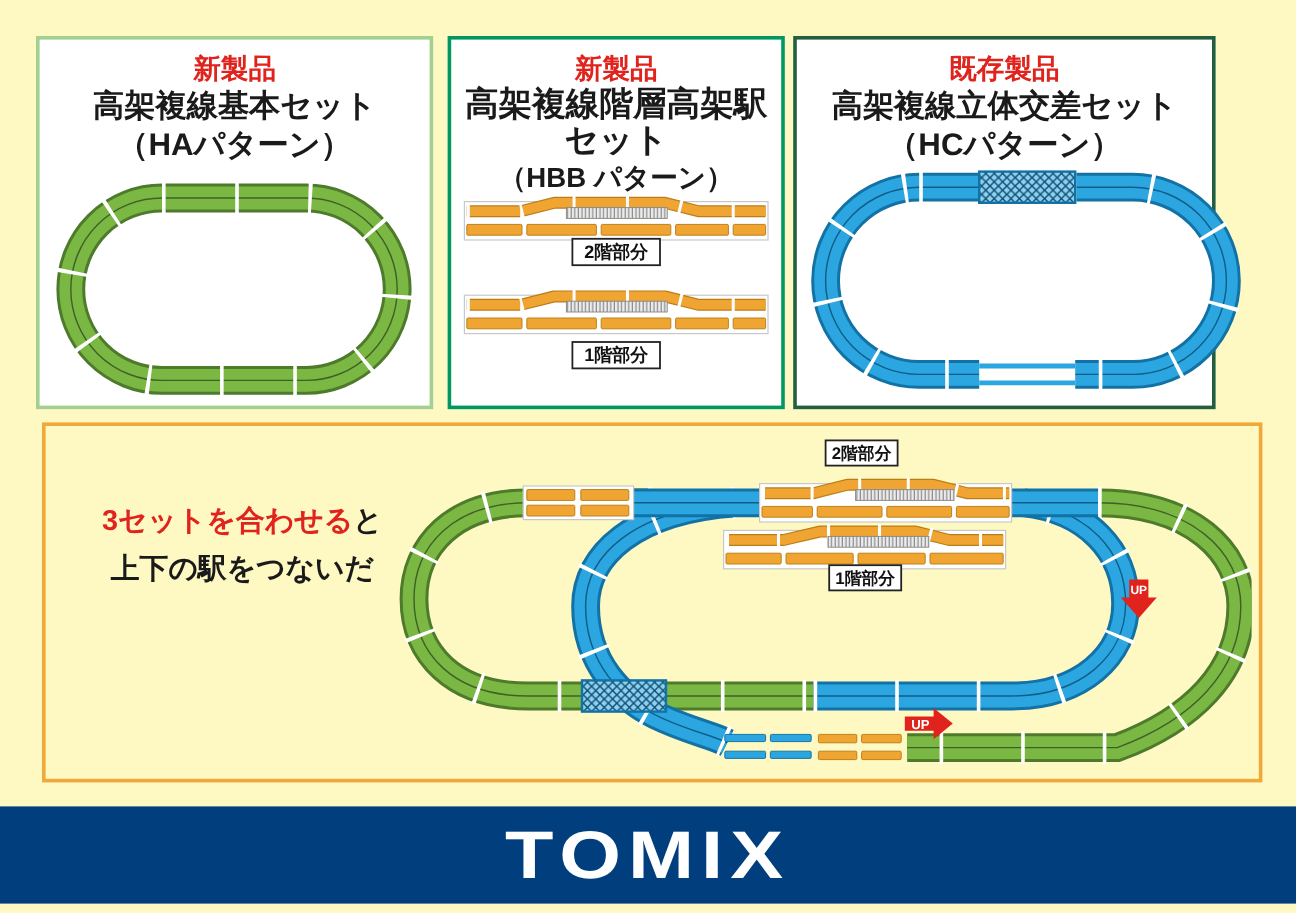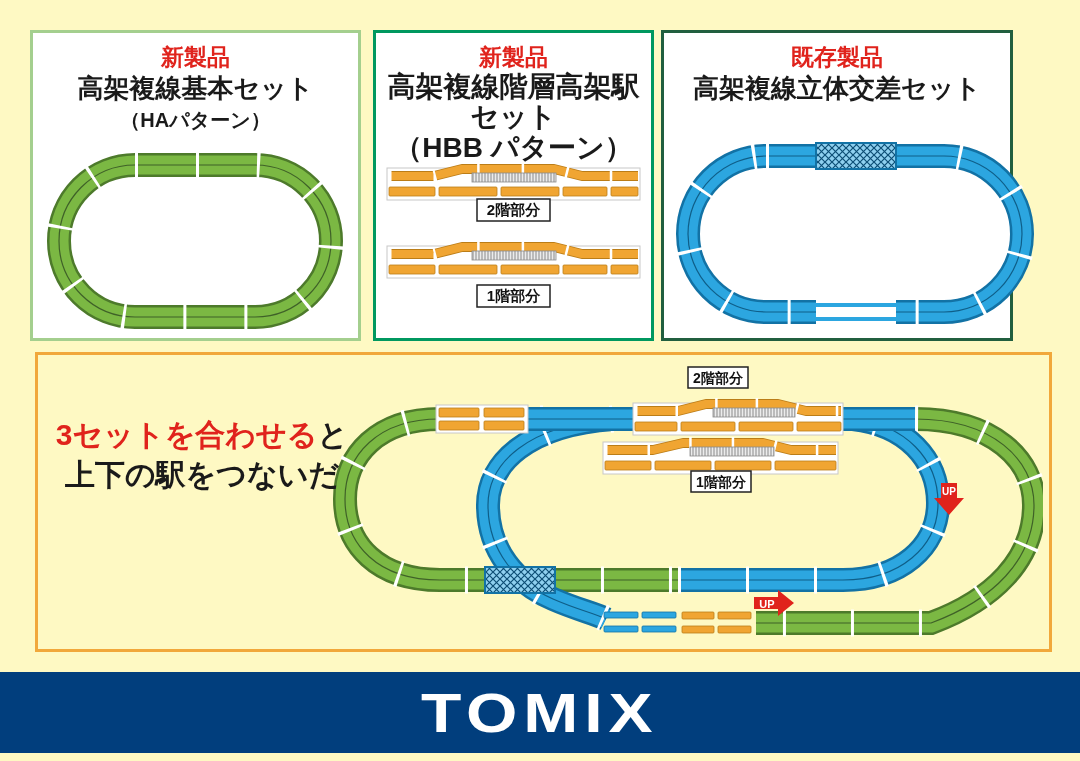--- a/index.html
+++ b/index.html
@@ -5,27 +5,27 @@
   html,body{margin:0;padding:0;background:#fff;}
   .page{position:relative;width:1080px;height:761px;background:#fef9c3;overflow:hidden;
         font-family:"Liberation Sans","DejaVu Sans",sans-serif;}
   .panel{position:absolute;background:#fff;box-sizing:border-box;text-align:center;}
   .panel-ha{left:30px;top:30px;width:331px;height:311px;border:3px solid #a4cf8e;}
   .panel-hbb{left:373px;top:30px;width:281px;height:311px;border:3px solid #00985f;}
   .panel-hc{left:661px;top:30px;width:352px;height:311px;border:3px solid #215f3f;}
   .badge{color:#e0231c;font-weight:bold;font-size:23px;margin-top:9px;line-height:30px;}
   .ptitle{color:#1a1a1a;font-weight:bold;font-size:26px;line-height:32px;}
   .ptitle.small{font-size:28px;line-height:30px;}
-  .psub{color:#1a1a1a;font-weight:bold;font-size:20px;line-height:32px;}
-  .psub.small{font-size:28px;}
+  .psub{color:#1a1a1a;font-weight:bold;font-size:26px;line-height:32px;}
+  .psub.small{font-size:23px;}
   .loop-svg{position:absolute;left:0;bottom:4px;}
   .combo{position:absolute;left:35px;top:352px;width:1011px;height:294px;border:3px solid #f1a83b;}
   .combo svg{position:absolute;left:0;top:0;}
   .headline{position:absolute;left:6px;top:60px;width:316px;text-align:center;
-            font-weight:bold;font-size:30px;line-height:40px;z-index:5;}
+            font-weight:bold;font-size:24px;line-height:40px;z-index:5;}
   .red{color:#e0231c;}
   .blk{color:#1a1a1a;}
   .footer{position:absolute;left:0;top:672px;width:1080px;height:81px;background:#013e7d;
           display:flex;align-items:center;justify-content:center;}
   .logo{color:#ffffff;font-weight:bold;font-size:56px;letter-spacing:5px;
         transform:scaleX(1.18);transform-origin:center;}
   svg text{font-family:"Liberation Sans","DejaVu Sans",sans-serif;}
 </style>
 </head>
 <body>
@@ -94,20 +94,21 @@
       <g>
         <rect x="101" y="136" width="73" height="22" fill="#ffffff" stroke="#222222" stroke-width="1.5"></rect>
         <text x="137.5" y="152" font-size="15" font-weight="bold" fill="#111111" text-anchor="middle">1階部分</text>
       </g>
     </svg>
   </section>
 
   <section class="panel panel-hc">
     <div class="badge">既存製品</div>
     <div class="ptitle">高架複線立体交差セット</div>
+    <div class="psub">（HCパターン）</div>
     <svg class="loop-svg" width="382" height="200" viewBox="0 0 382 200">
       <defs>
         <pattern id="pc-cross" width="7" height="7" patternUnits="userSpaceOnUse">
           <rect width="7" height="7" fill="#8fd0ef"></rect>
           <path d="M0 0 L7 7 M7 0 L0 7" stroke="#0d4e75" stroke-width="1.2"></path>
         </pattern>
       </defs>
       <g>
         <rect x="24" y="22" width="334" height="156" rx="78" ry="78" fill="none" stroke="#1272a5" stroke-width="24"></rect>
         <rect x="24" y="22" width="334" height="156" rx="78" ry="78" fill="none" stroke="#2ca6e0" stroke-width="19"></rect>

